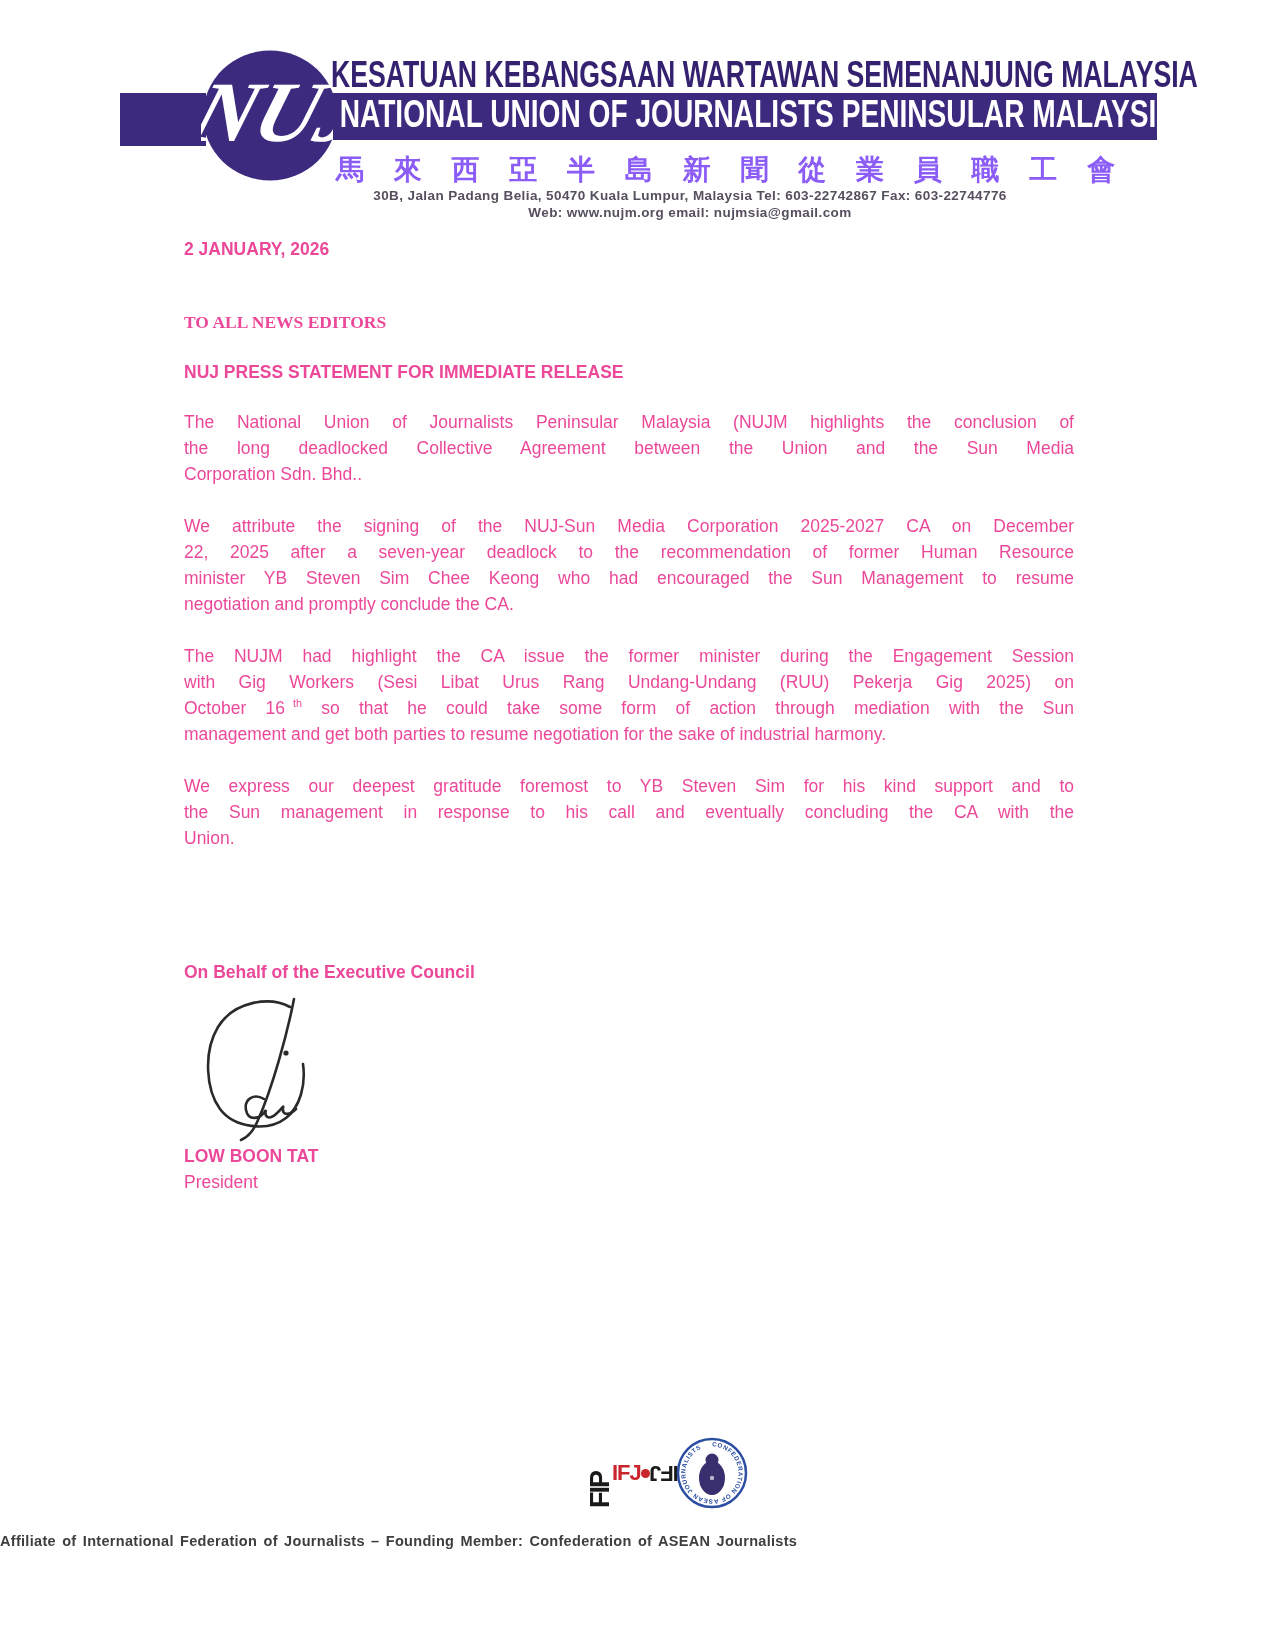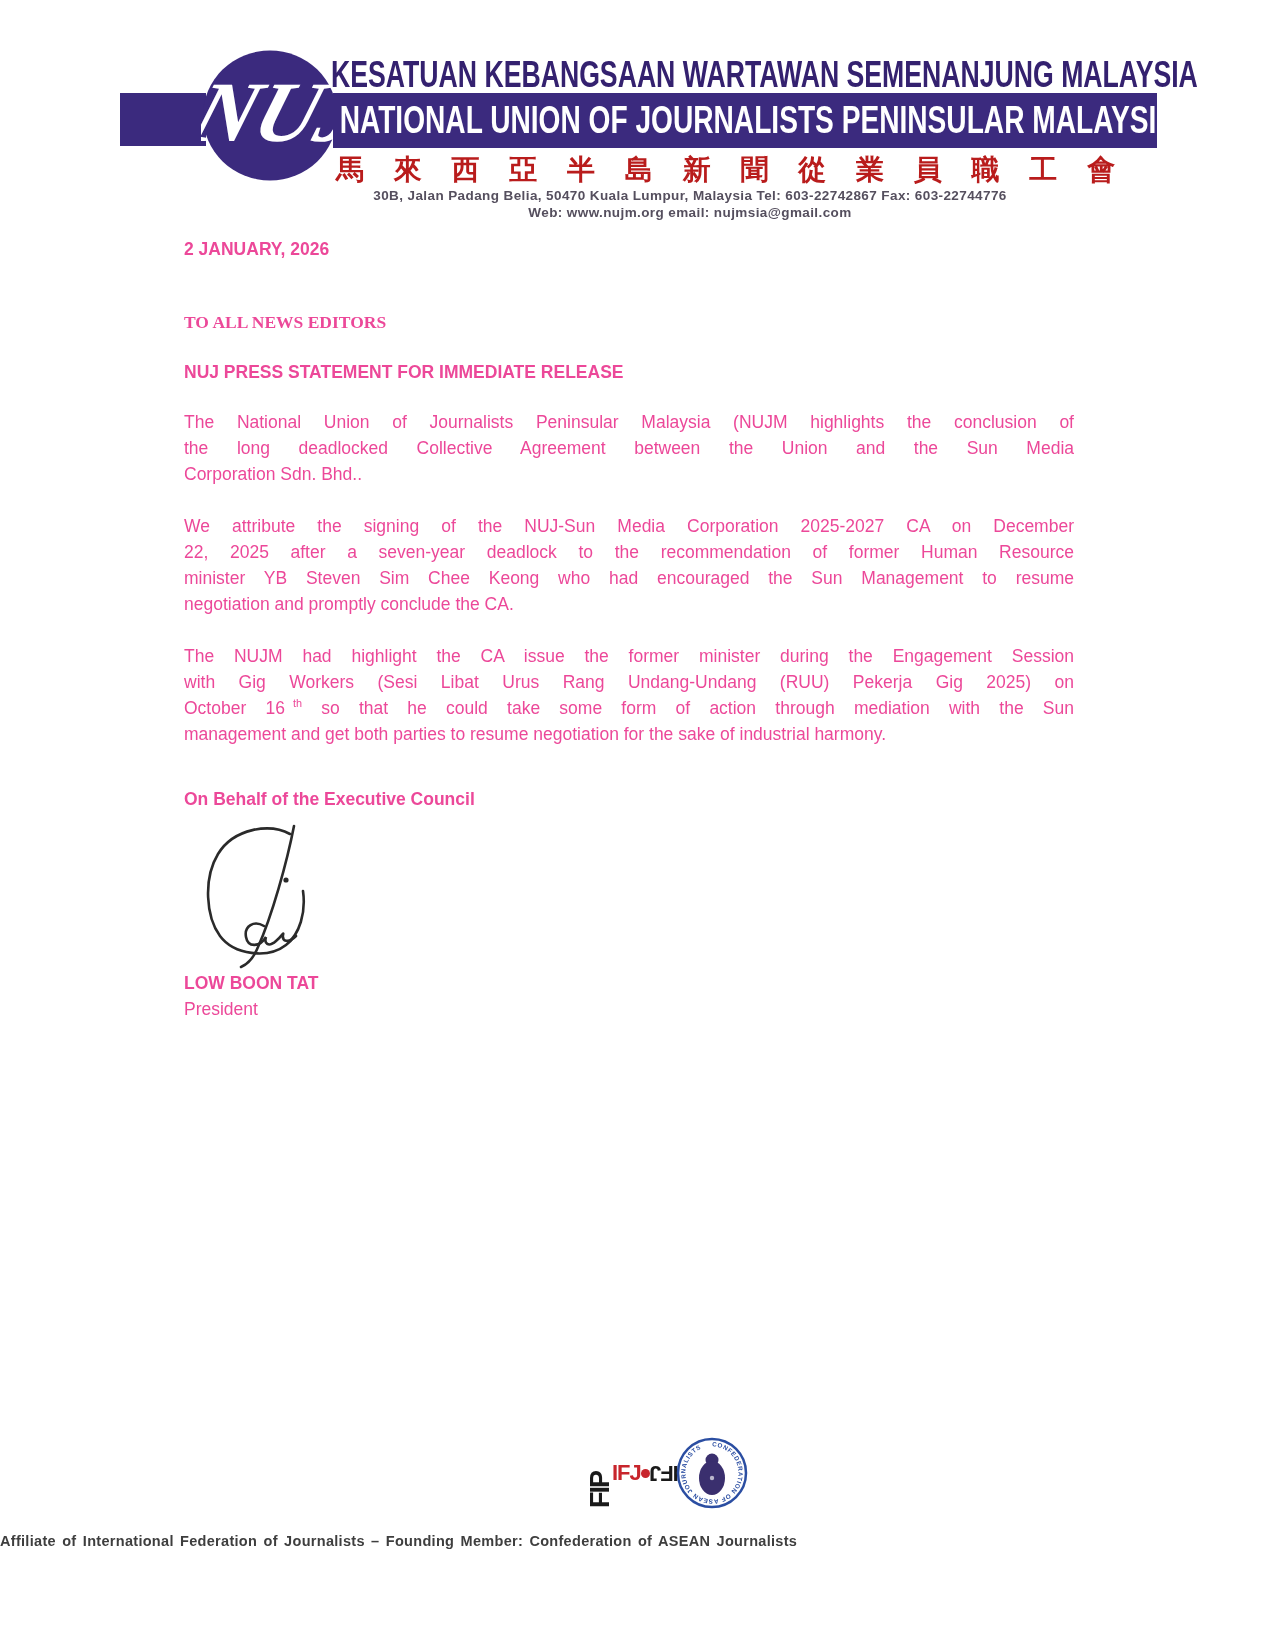--- a/index.html
+++ b/index.html
@@ -10,49 +10,49 @@
 
   
   .bar-left { position:absolute; left:120px; top:93px; width:86px; height:53px; background:#3b2a7e; }
   .logo-circle { position:absolute; left:201px; top:49px; width:138px; height:133px; }
   .org-my {
     position:absolute; left:331px; top:54px; white-space:nowrap;
     font-size:36px; font-weight:bold; color:#34216f;
     transform:scaleX(0.74); transform-origin:left top; letter-spacing:0;
   }
   .banner {
-    position:absolute; left:333px; top:93px; width:824px; height:55px;
-    background:#3b2a7e; display:flex; align-items:center;
+    position:absolute; left:333px; top:93px; width:824px; height:47px;
+    background:#3b2a7e; display:flex; 
   }
   .banner-text {
     font-size:38px; font-weight:bold; color:#ffffff; white-space:nowrap;
     transform:scaleX(0.74); transform-origin:left center; padding-left:9px;
   }
   .org-cn {
     position:absolute; left:336px; top:151px; white-space:nowrap;
-    font-size:28px; font-weight:bold; color:#b91c1c; letter-spacing:11px;
+    font-size:28px; font-weight:bold; color:#8b5cf6; letter-spacing:11px;
   }
   .addr, .webline {
     position:absolute; left:230px; width:920px; text-align:center;
     font-size:13.5px; font-weight:bold; color:#554f5e; letter-spacing:0.4px;
   }
   .addr { top:188px; }
   .webline { top:205px; }
 
   
   .letter { position:absolute; left:184px; top:236px; width:890px; font-size:17.5px; line-height:26px; color:#ec4899; }
   .b { font-weight:bold; }
   .recipient { margin-top:47px;font-family:Liberation Serif, serif; }
   .subject { margin-top:24px; }
   .para { margin-top:24px; }
   .para + .para { margin-top:26px; }
   .jline { text-align:justify; text-align-last:justify; }
   .jlast { text-align-last:left; }
   sup { font-size:62%; line-height:0; vertical-align:super;padding-left:8px; }
-  .closing { margin-top:39px; font-weight:bold; }
+  .closing { margin-top:108px; font-weight:bold; }
   .sigwrap { margin:8px 0 0 14px; height:150px; }
   .name { font-weight:bold; margin-top:0; }
 
   
   .ifj { position:absolute; left:589px; top:1438px; width:68px; height:70px; display:flex; align-items:stretch; }
   .ifj-left {
     writing-mode:vertical-rl; transform:rotate(180deg);
     font-weight:bold; font-size:27px; color:#1a1a1a; letter-spacing:-2px; line-height:0.85;
   }
   .ifj-right { display:flex; flex-direction:row; align-items:center; justify-content:space-between; padding:2px 0; }
@@ -105,20 +105,25 @@
         <div class="jline">22, 2025 after a seven-year deadlock to the recommendation of former Human Resource</div>
         <div class="jline">minister YB Steven Sim Chee Keong who had encouraged the Sun Management to resume</div>
         <div class="jline jlast">negotiation and promptly conclude the CA.</div>
       </div>
     <div class="para">
         <div class="jline">The NUJM had highlight the CA issue the former minister during the Engagement Session</div>
         <div class="jline">with Gig Workers (Sesi Libat Urus Rang Undang-Undang (RUU) Pekerja Gig 2025) on</div>
         <div class="jline">October 16<sup>th</sup> so that he could take some form of action through mediation with the Sun</div>
         <div class="jline jlast">management and get both parties to resume negotiation for the sake of industrial harmony.</div>
       </div>
+    <div class="para">
+        <div class="jline">We express our deepest gratitude foremost to YB Steven Sim for his kind support and to</div>
+        <div class="jline">the Sun management in response to his call and eventually concluding the CA with the</div>
+        <div class="jline jlast">Union.</div>
+      </div>
 
     <div class="closing">On Behalf of the Executive Council</div>
 
     <div class="sigwrap">
       <svg width="142" height="150" viewBox="0 0 142 150">
         <g fill="none" stroke="#2a2a2a" stroke-width="2.6" stroke-linecap="round">
           <path d="M92,14 C72,3 36,8 20,34 C5,59 8,97 22,116 C36,135 70,139 88,125 C102,114 108,92 105,71"></path>
           <path d="M96,6 C89,42 74,96 60,127 C56,137 50,144 43,147"></path>
           <path d="M66,106 C56,100 46,106 48,117 C50,128 62,127 68,117 C66,123 70,128 78,121 C84,116 86,111 85,115 C84,121 90,124 98,116"></path>
           <circle cx="88" cy="60" r="2.6" fill="#2a2a2a" stroke="none"></circle>

